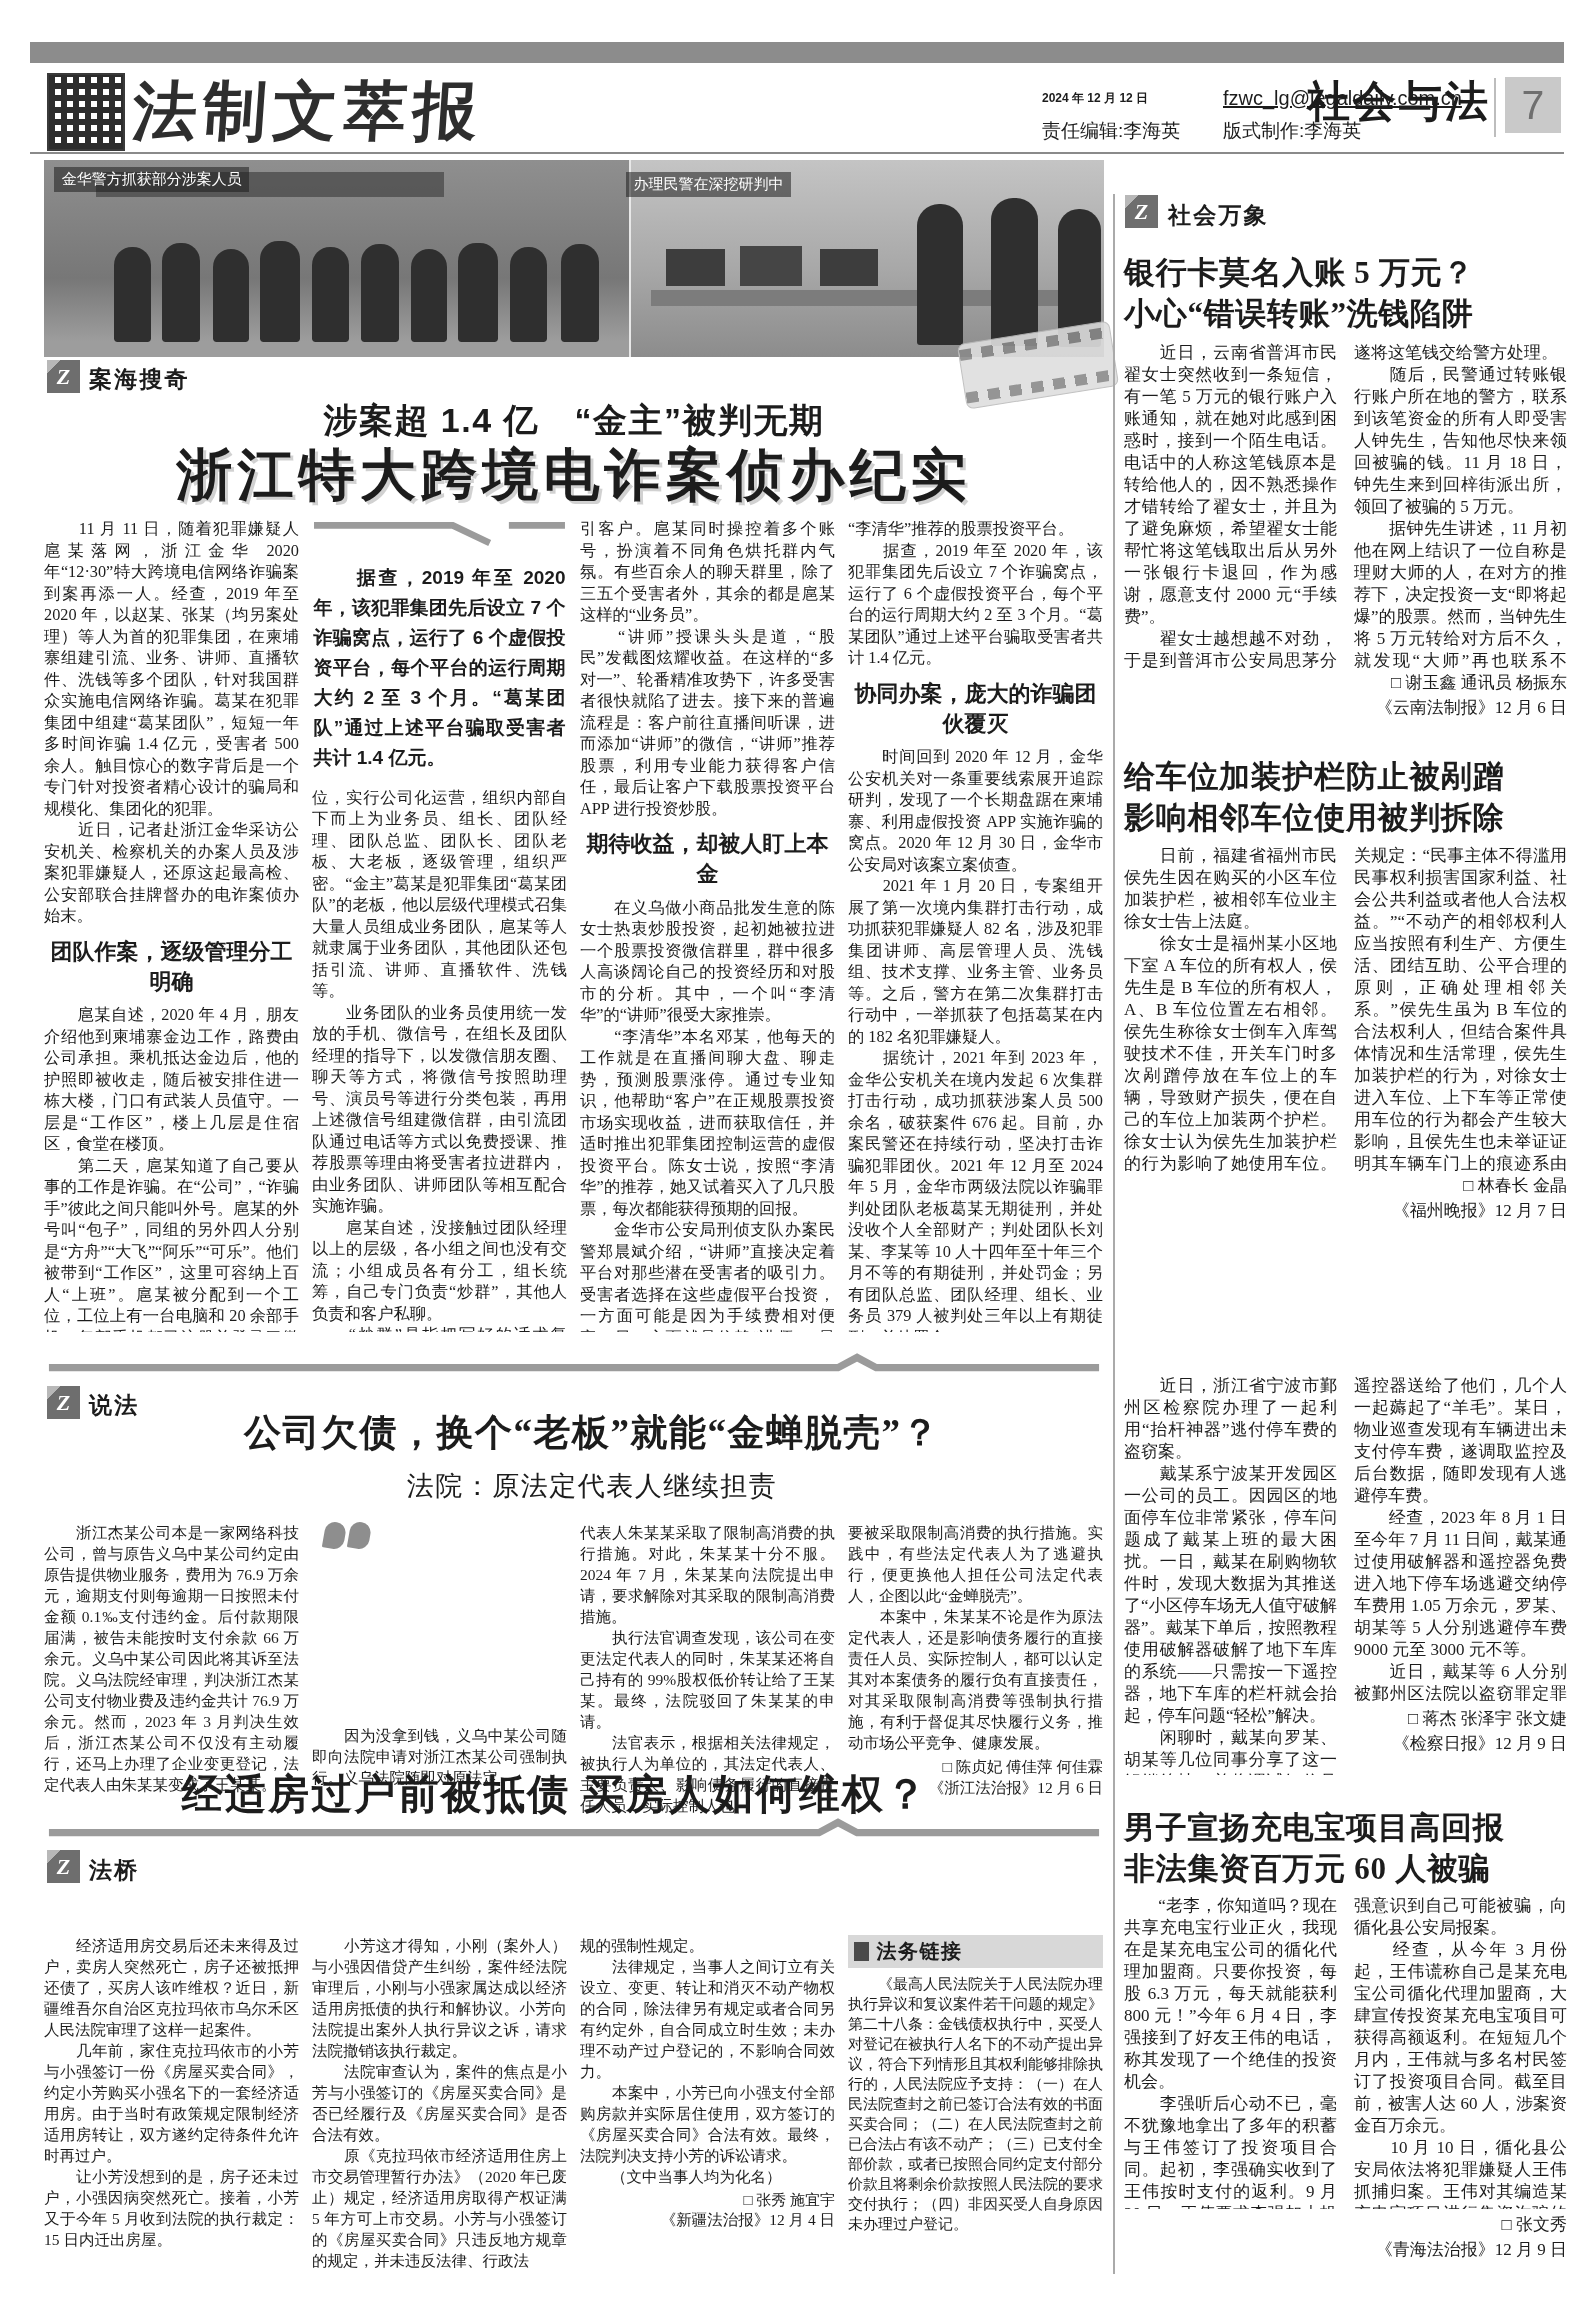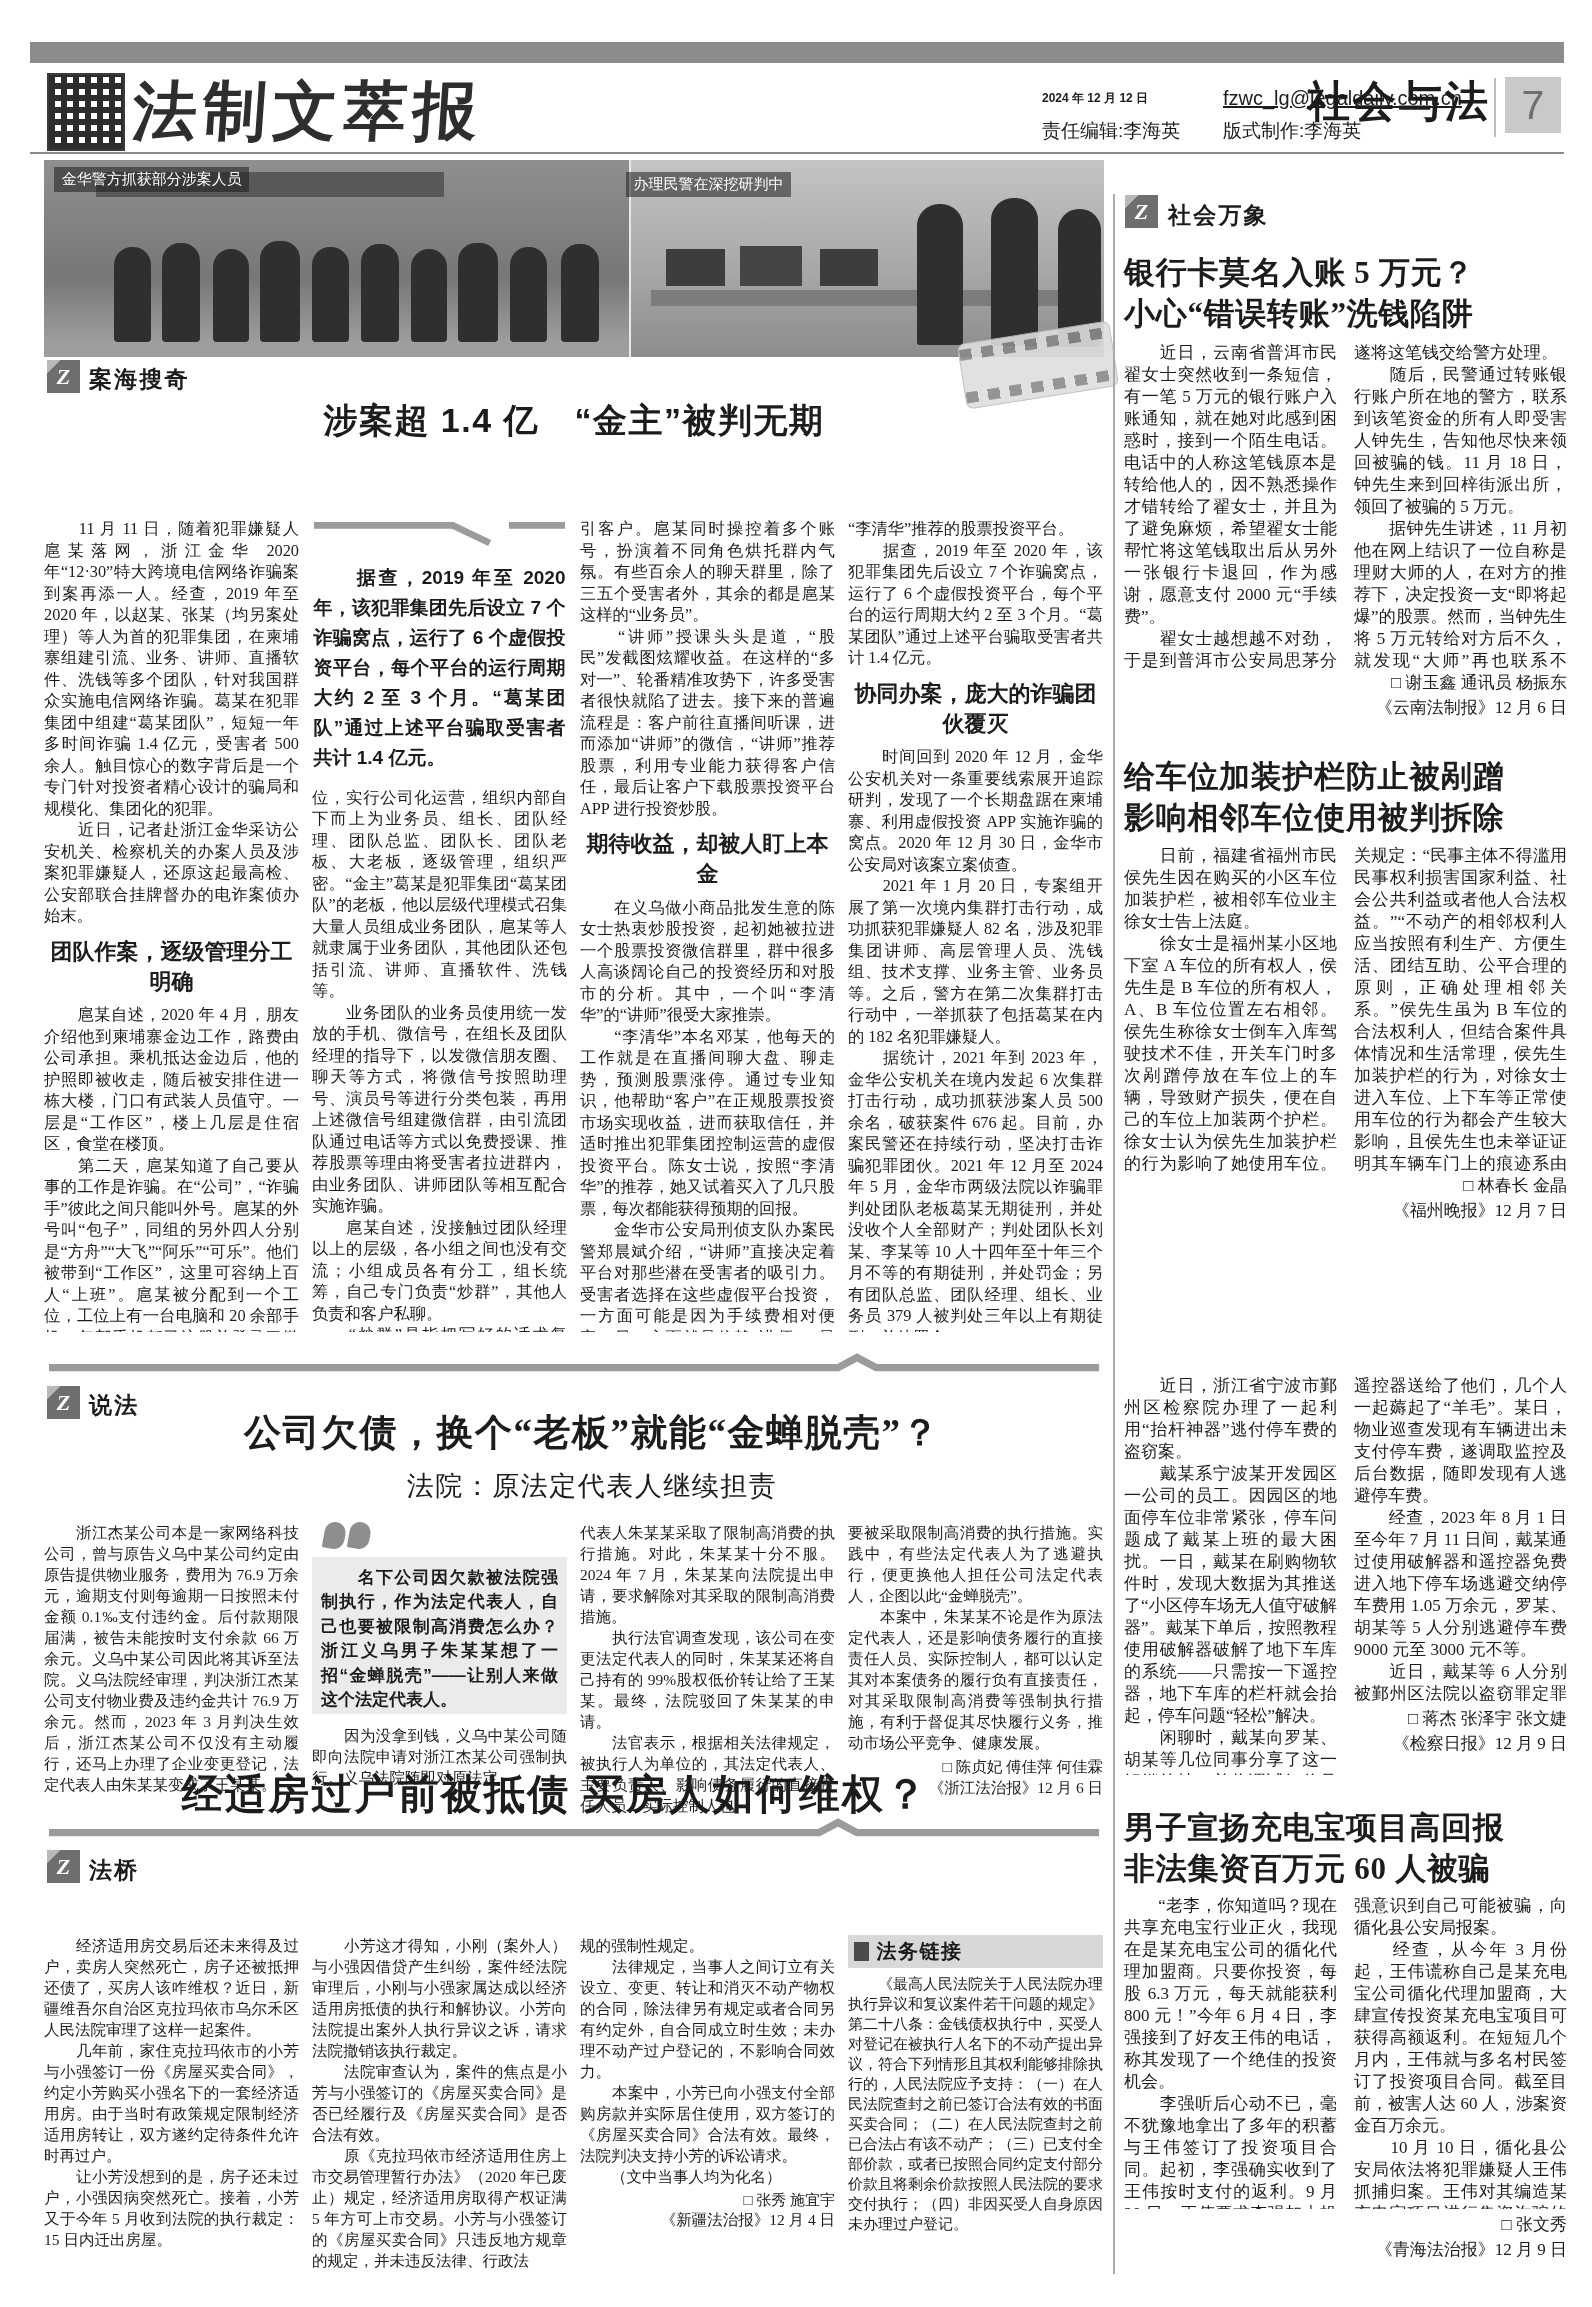--- a/index.html
+++ b/index.html
@@ -88,20 +88,22 @@
     <div style="position:absolute;left:0;top:5.2px;width:100%;height:11px;
                 background:repeating-linear-gradient(90deg,#8a8a8a 0 12px,transparent 12px 22px);"></div>
     <div style="position:absolute;left:0;bottom:5.2px;width:100%;height:11px;
                 background:repeating-linear-gradient(90deg,#8a8a8a 0 12px,transparent 12px 22px);"></div>
   </div>
 
   <div class="abs zlogo" style="left:47px;top:360px;">Z</div>
   <div class="abs seclabel" style="left:89px;top:364px;">案海搜奇</div>
 
   <div class="abs sans" style="left:44px;top:398px;width:1060px;text-align:center;font-size:34px;font-weight:bold;letter-spacing:1.5px;">涉案超 1.4 亿　“金主”被判无期</div>
+  <div class="abs serif" style="left:44px;top:438px;width:1060px;text-align:center;font-size:56px;font-weight:900;letter-spacing:5.2px;
+              text-shadow:3px 3px 0 rgba(0,0,0,0.18);">浙江特大跨境电诈案侦办纪实</div>
 
   <div class="abs" style="left:44px;top:518px;width:255px;height:814px;overflow:hidden;">
     <div class="btxt">　　11 月 11 日，随着犯罪嫌疑人扈某落网，浙江金华 2020 年“12·30”特大跨境电信网络诈骗案到案再添一人。经查，2019 年至 2020 年，以赵某、张某（均另案处理）等人为首的犯罪集团，在柬埔寨组建引流、业务、讲师、直播软件、洗钱等多个团队，针对我国群众实施电信网络诈骗。葛某在犯罪集团中组建“葛某团队”，短短一年多时间诈骗 1.4 亿元，受害者 500 余人。触目惊心的数字背后是一个专门针对投资者精心设计的骗局和规模化、集团化的犯罪。
 　　近日，记者赴浙江金华采访公安机关、检察机关的办案人员及涉案犯罪嫌疑人，还原这起最高检、公安部联合挂牌督办的电诈案侦办始末。</div>
     <div class="subhead">团队作案，逐级管理分工明确</div>
     <div class="btxt">　　扈某自述，2020 年 4 月，朋友介绍他到柬埔寨金边工作，路费由公司承担。乘机抵达金边后，他的护照即被收走，随后被安排住进一栋大楼，门口有武装人员值守。一层是“工作区”，楼上几层是住宿区，食堂在楼顶。
 　　第二天，扈某知道了自己要从事的工作是诈骗。在“公司”，“诈骗手”彼此之间只能叫外号。扈某的外号叫“包子”，同组的另外四人分别是“方舟”“大飞”“阿乐”“可乐”。他们被带到“工作区”，这里可容纳上百人“上班”。扈某被分配到一个工位，工位上有一台电脑和 20 余部手机，每部手机都已注册并登录了微信、QQ 等社交软件。
 　　据查，该犯罪集团以小组为单</div>
   </div>
 
@@ -142,23 +144,20 @@
   <div class="abs zlogo" style="left:47px;top:1386px;">Z</div>
   <div class="abs seclabel" style="left:89px;top:1390px;">说法</div>
 
   <div class="abs serif bigtitle" style="left:222px;top:1408px;width:740px;text-align:center;font-size:37px;letter-spacing:1.5px;">公司欠债，换个“老板”就能“金蝉脱壳”？</div>
   <div class="abs serif" style="left:222px;top:1468px;width:740px;text-align:center;font-size:27px;letter-spacing:1.5px;">法院：原法定代表人继续担责</div>
 
   <div class="abs ltxt" style="left:44px;top:1522px;width:255px;height:296px;">　　浙江杰某公司本是一家网络科技公司，曾与原告义乌中某公司约定由原告提供物业服务，费用为 76.9 万余元，逾期支付则每逾期一日按照未付金额 0.1‰支付违约金。后付款期限届满，被告未能按时支付余款 66 万余元。义乌中某公司因此将其诉至法院。义乌法院经审理，判决浙江杰某公司支付物业费及违约金共计 76.9 万余元。然而，2023 年 3 月判决生效后，浙江杰某公司不仅没有主动履行，还马上办理了企业变更登记，法定代表人由朱某某变成了王某某。</div>
 
   <div class="abs" style="left:324px;top:1522px;">
     <span class="teardrop"></span><span class="teardrop"></span>
-  </div>
-  <div class="abs quotebox" style="left:312px;top:1557px;width:255px;height:157px;">
-    <div class="qtext" style="font-size:17px;line-height:24.4px;padding:9px 9px;">　　名下公司因欠款被法院强制执行，作为法定代表人，自己也要被限制高消费怎么办？浙江义乌男子朱某某想了一招“金蝉脱壳”——让别人来做这个法定代表人。</div>
   </div>
   <div class="abs ltxt" style="left:312px;top:1725px;width:255px;height:89px;">　　因为没拿到钱，义乌中某公司随即向法院申请对浙江杰某公司强制执行。义乌法院随即对原法定</div>
 
   <div class="abs ltxt" style="left:580px;top:1522px;width:255px;height:296px;">代表人朱某某采取了限制高消费的执行措施。对此，朱某某十分不服。2024 年 7 月，朱某某向法院提出申请，要求解除对其采取的限制高消费措施。
 　　执行法官调查发现，该公司在变更法定代表人的同时，朱某某还将自己持有的 99%股权低价转让给了王某某。最终，法院驳回了朱某某的申请。
 　　法官表示，根据相关法律规定，被执行人为单位的，其法定代表人、主要负责人、影响债务履行的直接责任人员、实际控制人也</div>
 
   <div class="abs" style="left:848px;top:1522px;width:255px;height:296px;overflow:hidden;">
     <div class="ltxt">要被采取限制高消费的执行措施。实践中，有些法定代表人为了逃避执行，便更换他人担任公司法定代表人，企图以此“金蝉脱壳”。
 　　本案中，朱某某不论是作为原法定代表人，还是影响债务履行的直接责任人员、实际控制人，都可以认定其对本案债务的履行负有直接责任，对其采取限制高消费等强制执行措施，有利于督促其尽快履行义务，推动市场公平竞争、健康发展。</div>

